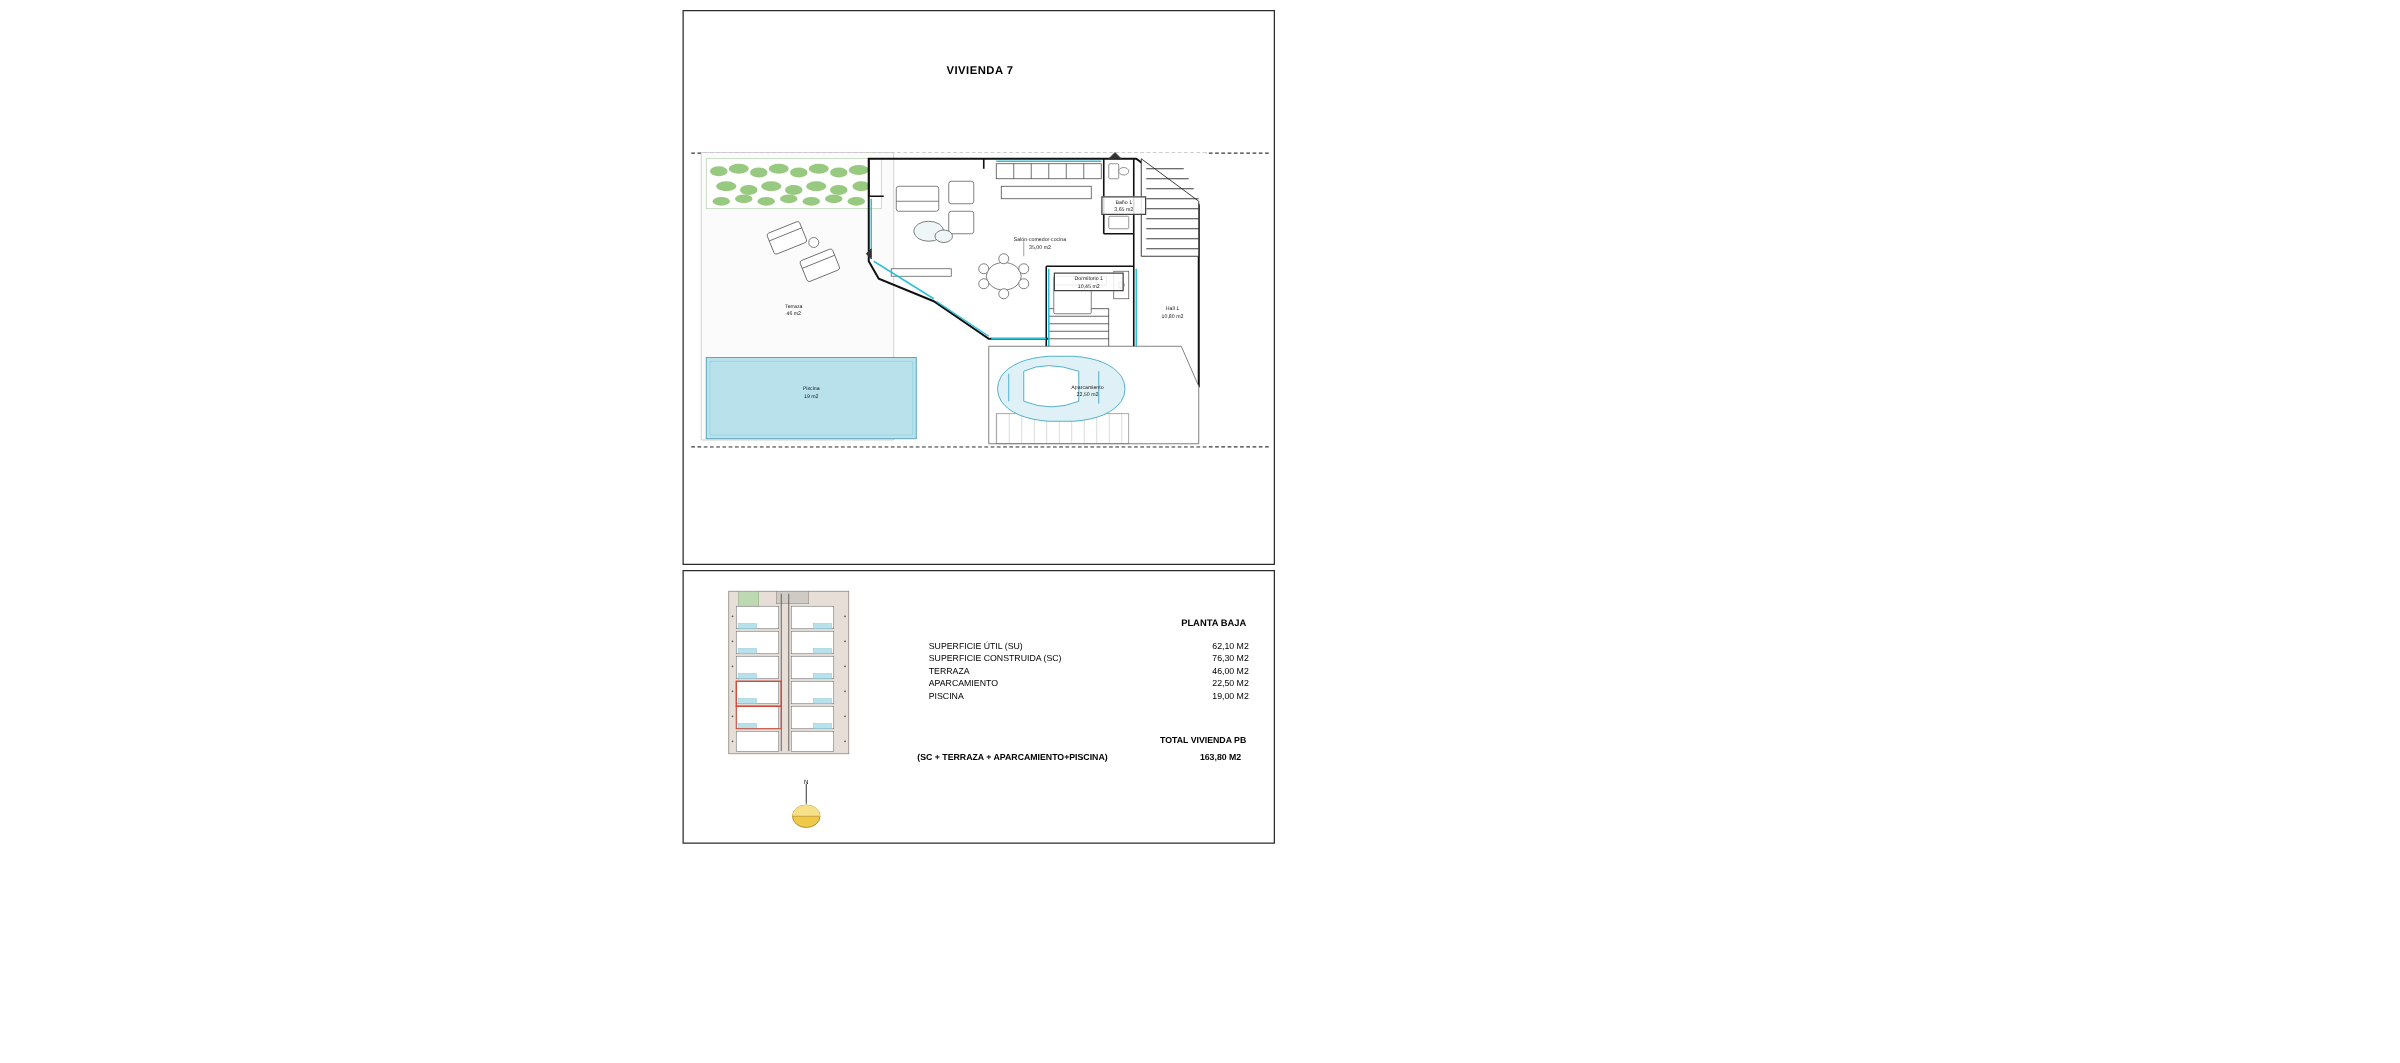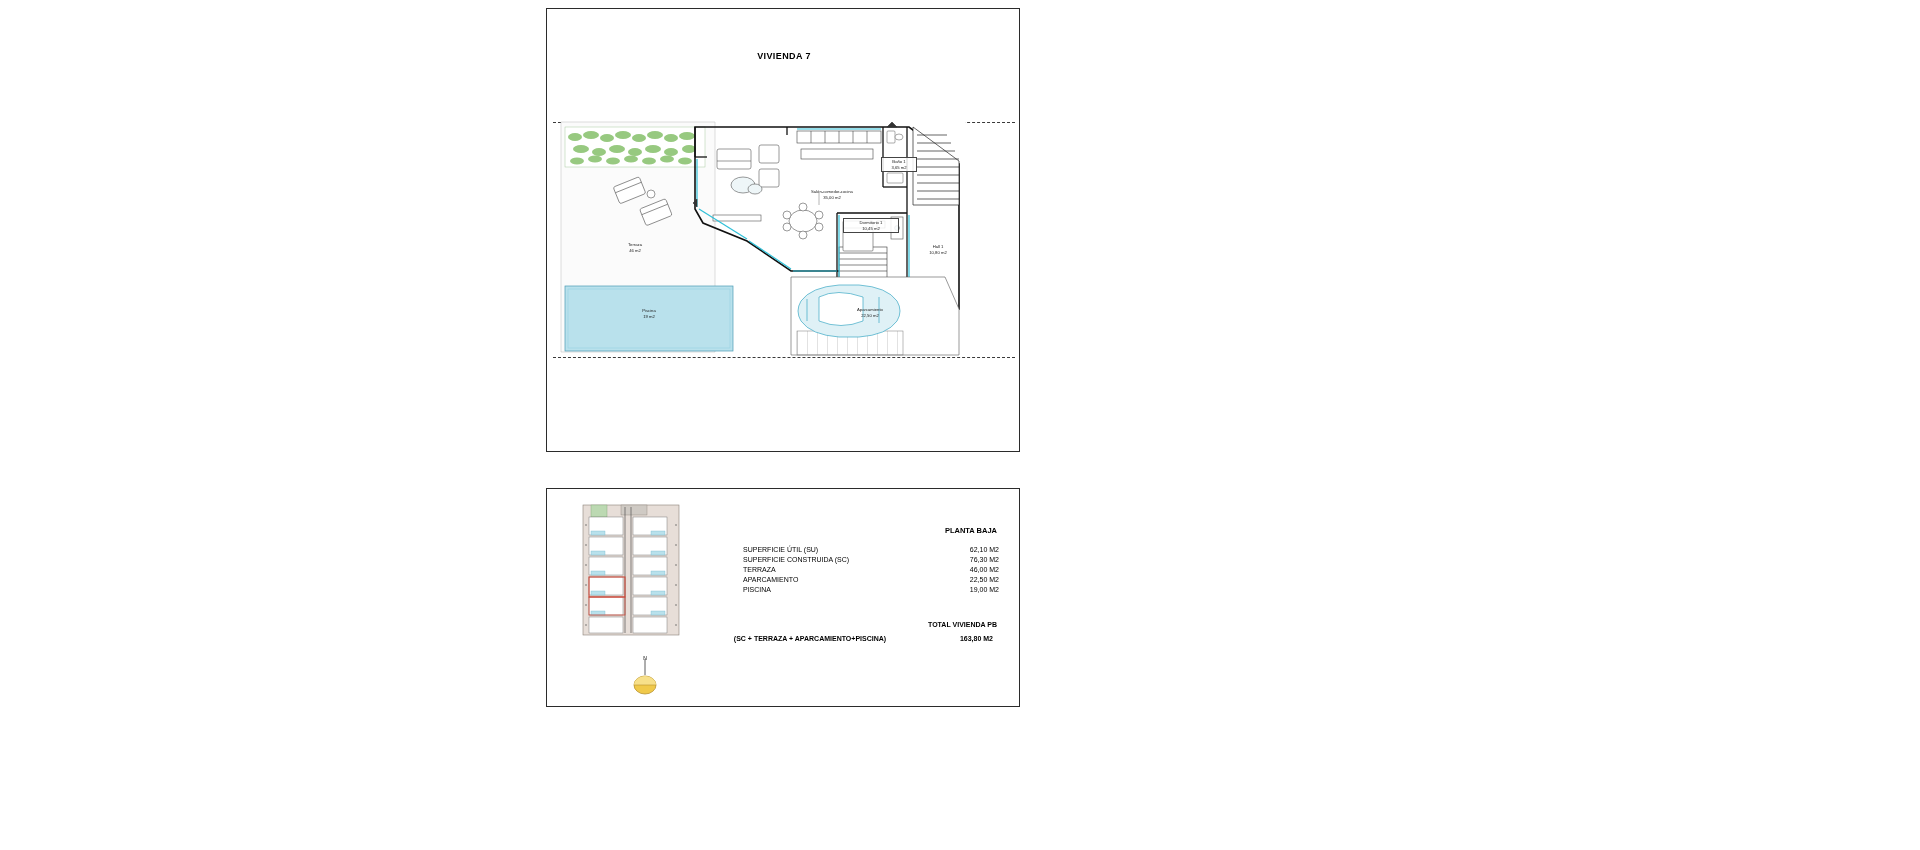--- a/index.html
+++ b/index.html
@@ -30,21 +30,21 @@
   #panel-plan {
     left: 0;
     top: 0;
     width: 474px;
     height: 444px;
     padding-left: 28px;
   }
 
   #panel-info {
     left: 0;
-    top: 480px;
+    top: 448px;
     width: 474px;
     height: 219px;
   }
 
   .title-vivienda {
     position: absolute;
     left: 0;
     top: 42px;
     width: 474px;
     text-align: center;

